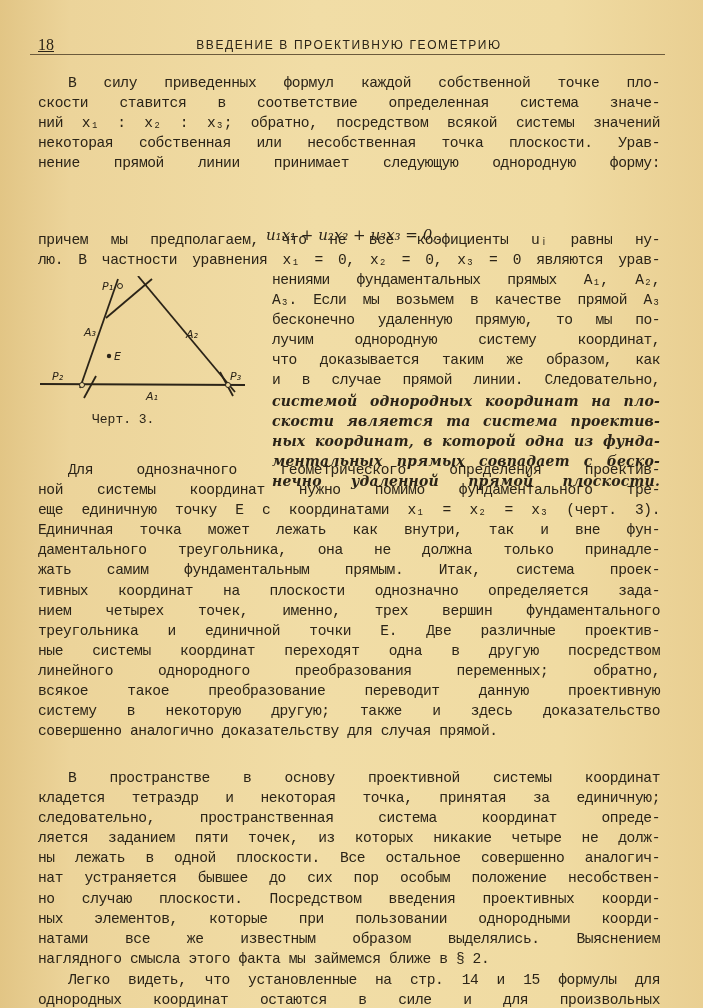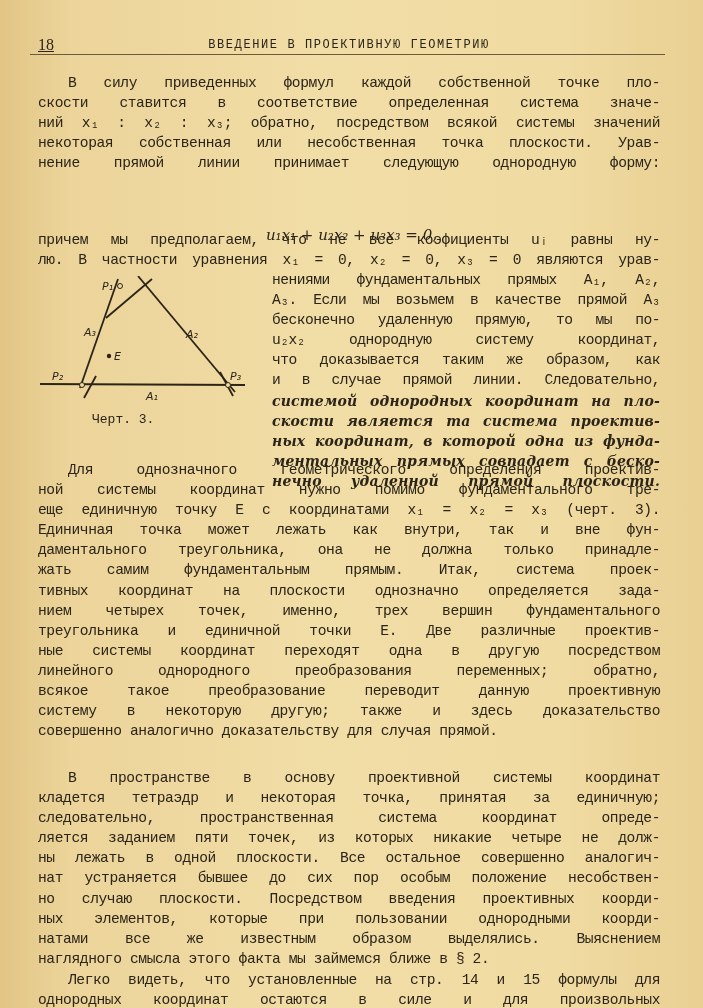--- a/index.html
+++ b/index.html
@@ -16,21 +16,21 @@
 
     .running-head {
       position: absolute; left: 38px; top: 36px; width: 622px; height: 18px;
     }
     .page-number {
       position: absolute; left: 0; top: 0;
       font-family: "Liberation Serif", serif; font-size: 16px; text-decoration: underline;
     }
     .running-title {
       position: absolute; left: 0; width: 622px; top: 2px; text-align: center;
-      font-family: Liberation Mono, monospace; font-size: 12px; letter-spacing: 1.6px;
+      font-family: Liberation Sans, sans-serif; font-size: 12px; letter-spacing: 1.6px;
     }
     .head-rule {
       position: absolute; left: 30px; top: 54px; width: 635px; height: 0;
       border-top: 1px solid #6b5a3c;
     }
 
     .text {
       position: absolute; left: 38px; width: 622px;
       font-family: "Liberation Mono", "DejaVu Sans Mono", monospace;
       font-size: 14.6px; line-height: 20.1px;
@@ -113,21 +113,21 @@
         <text x="84" y="84">E</text>
       </g>
     </svg>
   </div>
   <div class="caption">Черт. 3.</div>
 
   <div class="wrap-text" style="top:270px;">
     <span class="line">нениями фундаментальных прямых A₁, A₂,</span>
     <span class="line">A₃. Если мы возьмем в качестве прямой A₃</span>
     <span class="line">бесконечно удаленную прямую, то мы по-</span>
-    <span class="line">u₂x₂ однородную систему координат,</span>
+    <span class="line">лучим однородную систему координат,</span>
     <span class="line">что доказывается таким же образом, как</span>
     <span class="line">и в случае прямой линии. Следовательно,</span>
     <span class="line ital">системой однородных координат на пло-</span>
     <span class="line ital">скости является та система проектив-</span>
     <span class="line ital">ных координат, в которой одна из фунда-</span>
     <span class="line ital">ментальных прямых совпадает с беско-</span>
     <span class="line ital last">нечно удаленной прямой плоскости.</span>
   </div>
 
   <div class="text" style="top:460px;">

